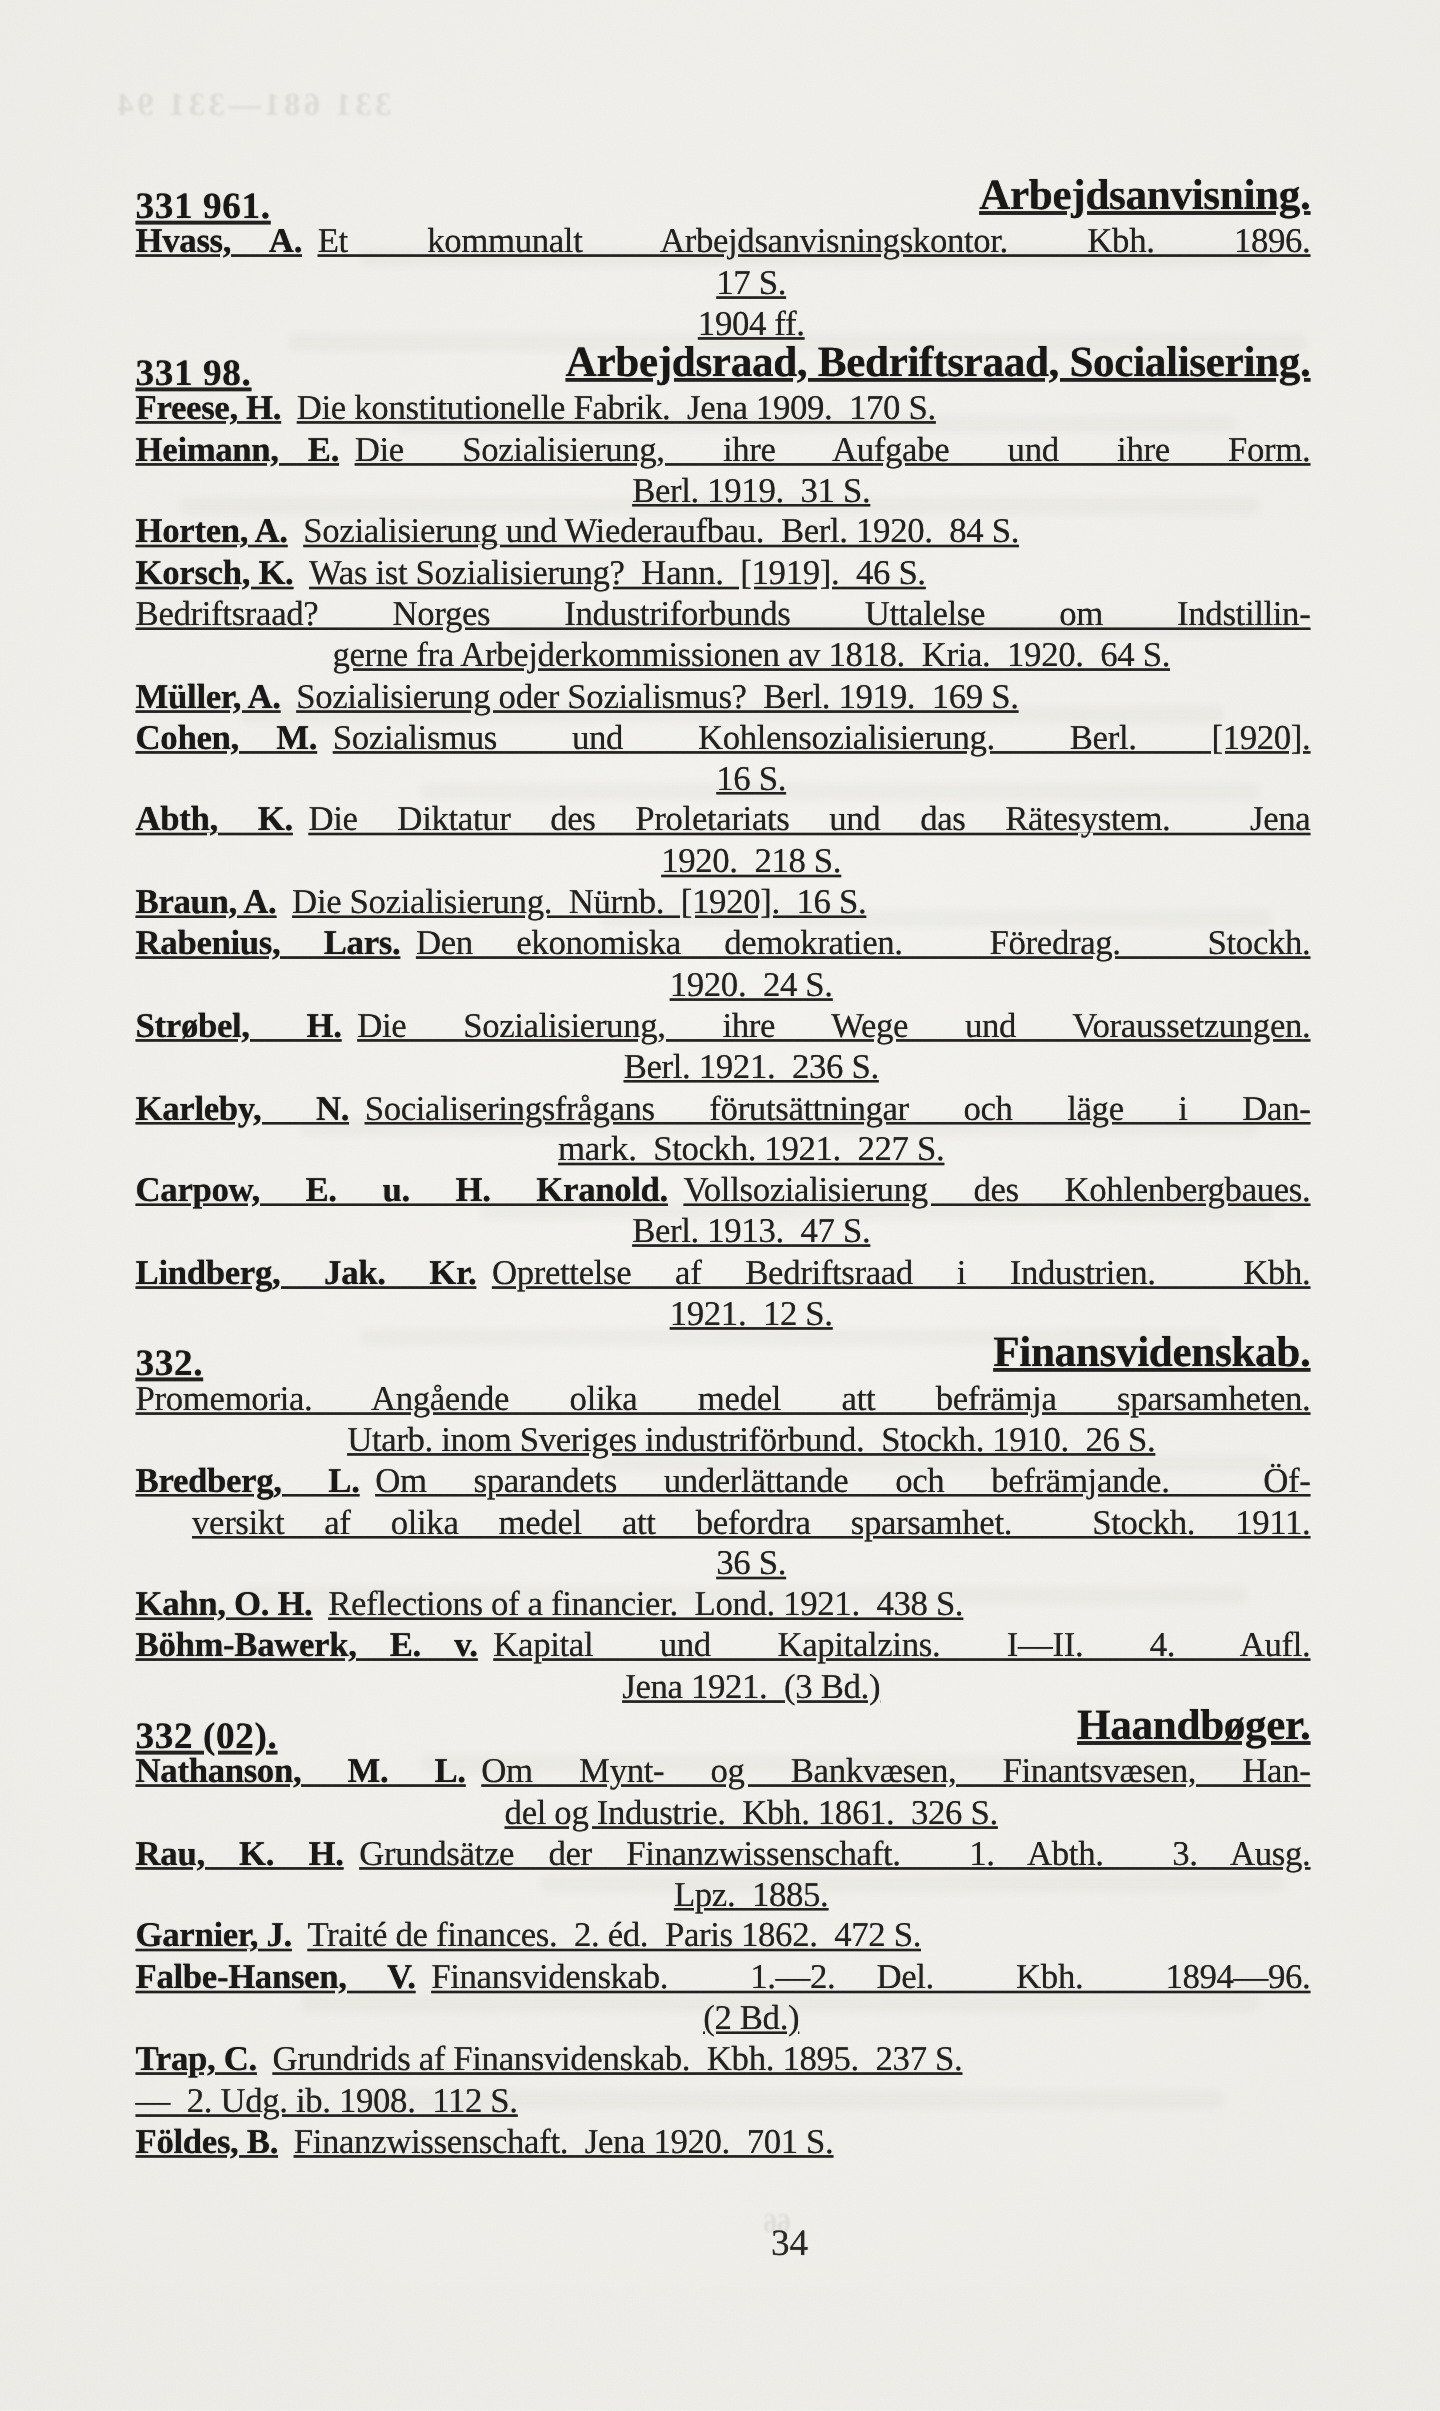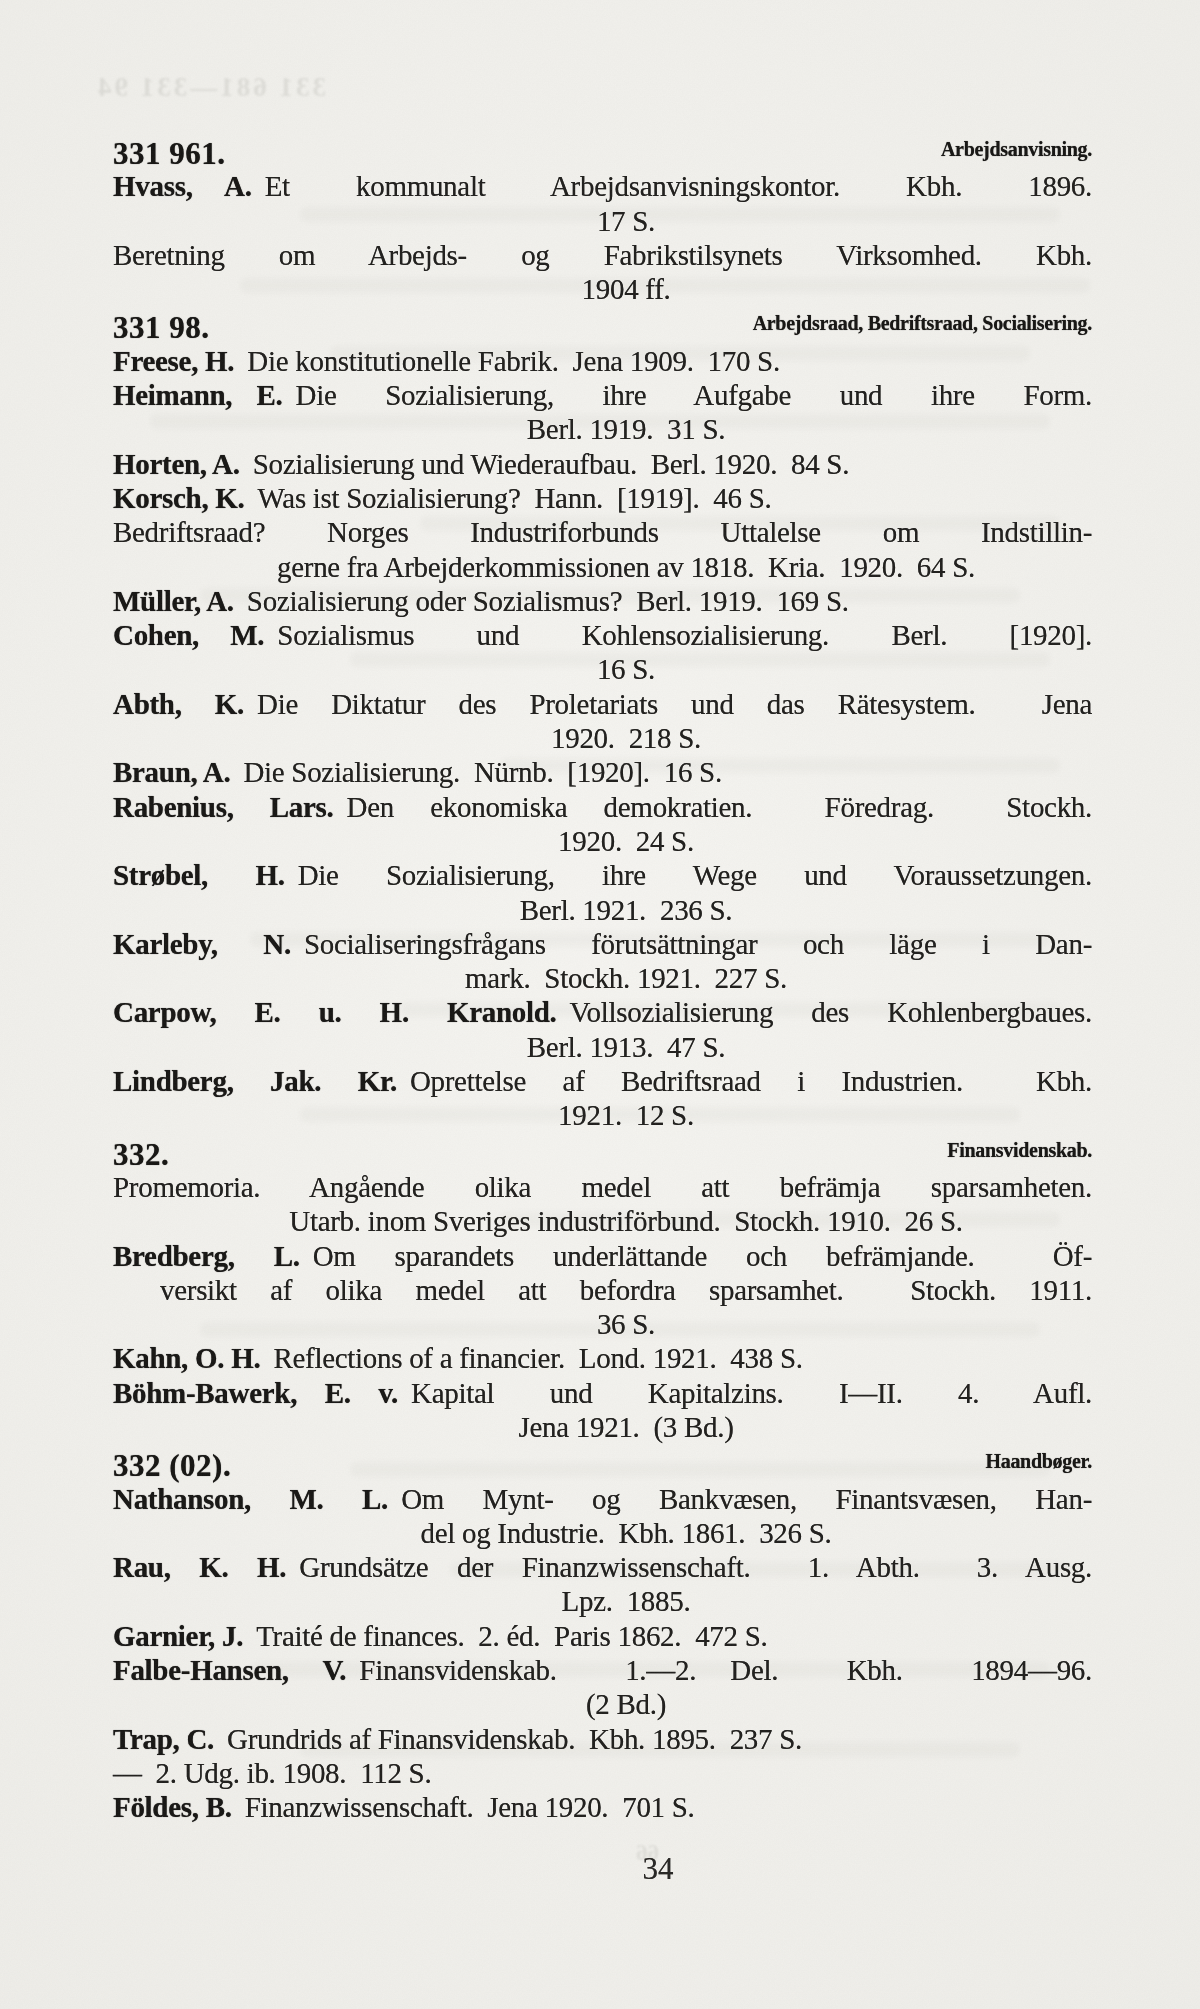--- a/index.html
+++ b/index.html
@@ -12,34 +12,35 @@
   }
   .page {
     position: absolute; inset: 0;
     background:
       radial-gradient(ellipse 1400px 2200px at 50% 45%, rgba(255,255,255,0.25), rgba(0,0,0,0.03)),
       #f2f1ec;
   }
   
   .text-block {
     position: absolute;
-    left: 113px; top: 132px; width: 979px;
+    left: 113px; top: 148px; width: 979px;
     font-size: 29px;
     line-height: 34.3px;
     color: #1d1c1a;
     letter-spacing: -0.3px;
     text-shadow: 0 0 0.6px rgba(25,24,22,0.75);
+    text-decoration: underline;
   }
   .sec-head {
     display: flex; justify-content: space-between; align-items: baseline;
     font-weight: 700; color: #131210;
     text-shadow: 0 0 0.8px rgba(15,14,12,0.8);
   }
   .sec-code  { font-size: 31px; transform: translateY(5px); letter-spacing: 0.5px; }
-  .sec-title { font-size: 20px; transform: translateY(-3px); }
+  .sec-title { font-size: 36px; transform: translateY(-3px); }
   .entry { }
   .line { white-space: pre-wrap; text-align: left; }
   .line.justify { text-align: justify; text-align-last: justify; text-justify: inter-word; }
   .line.cont { padding-left: 47px; text-align: center; }
   .author {
     font-weight: 700; margin-right: 0.45em; color: #141311;
     text-shadow: 0 0 0.8px rgba(15,14,12,0.8);
   }
   .author:empty { margin-right: 0; }
   
@@ -95,21 +96,20 @@
     <div class="sec-head">
       <span class="sec-code">331 961.</span>
       <span class="sec-title">Arbejdsanvisning.</span>
     </div>
     <div class="entries">
           <div class="entry">
             <div class="line justify"><span class="author">Hvass, A.</span><span class="etext">Et  kommunalt  Arbejdsanvisningskontor.  Kbh.  1896.</span></div>
             <div class="line cont"><span class="etext">17 S.</span></div>
           </div>
           <div class="entry">
-            <div class="line justify"><span class="etext">Beretning  om  Arbejds-  og  Fabrikstilsynets  Virksomhed.  Kbh.</span></div>
             <div class="line cont"><span class="etext">1904 ff.</span></div>
           </div>
         </div>
   </section>
 
   <section class="section">
     <div class="sec-head">
       <span class="sec-code">331 98.</span>
       <span class="sec-title">Arbejdsraad, Bedriftsraad, Socialisering.</span>
     </div>

